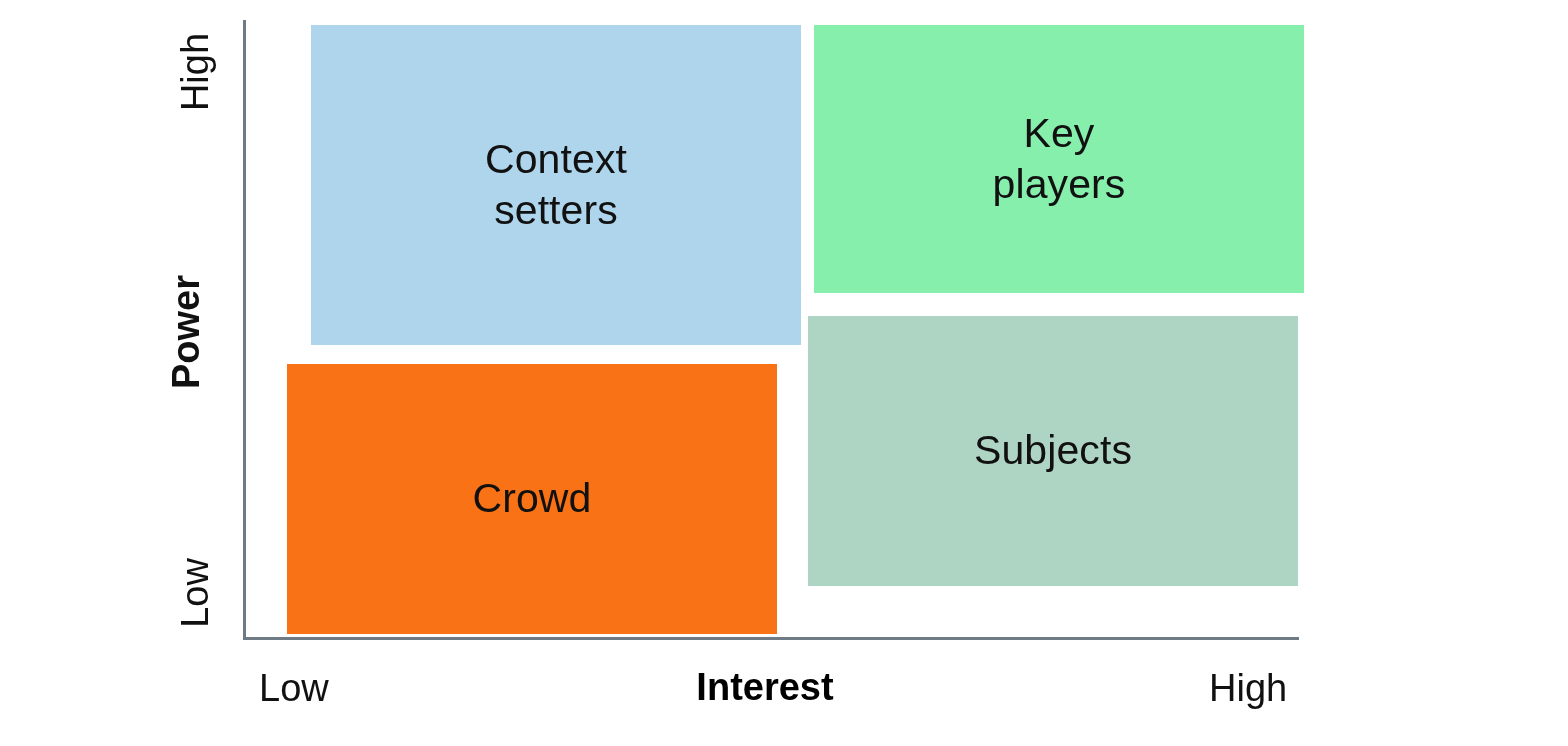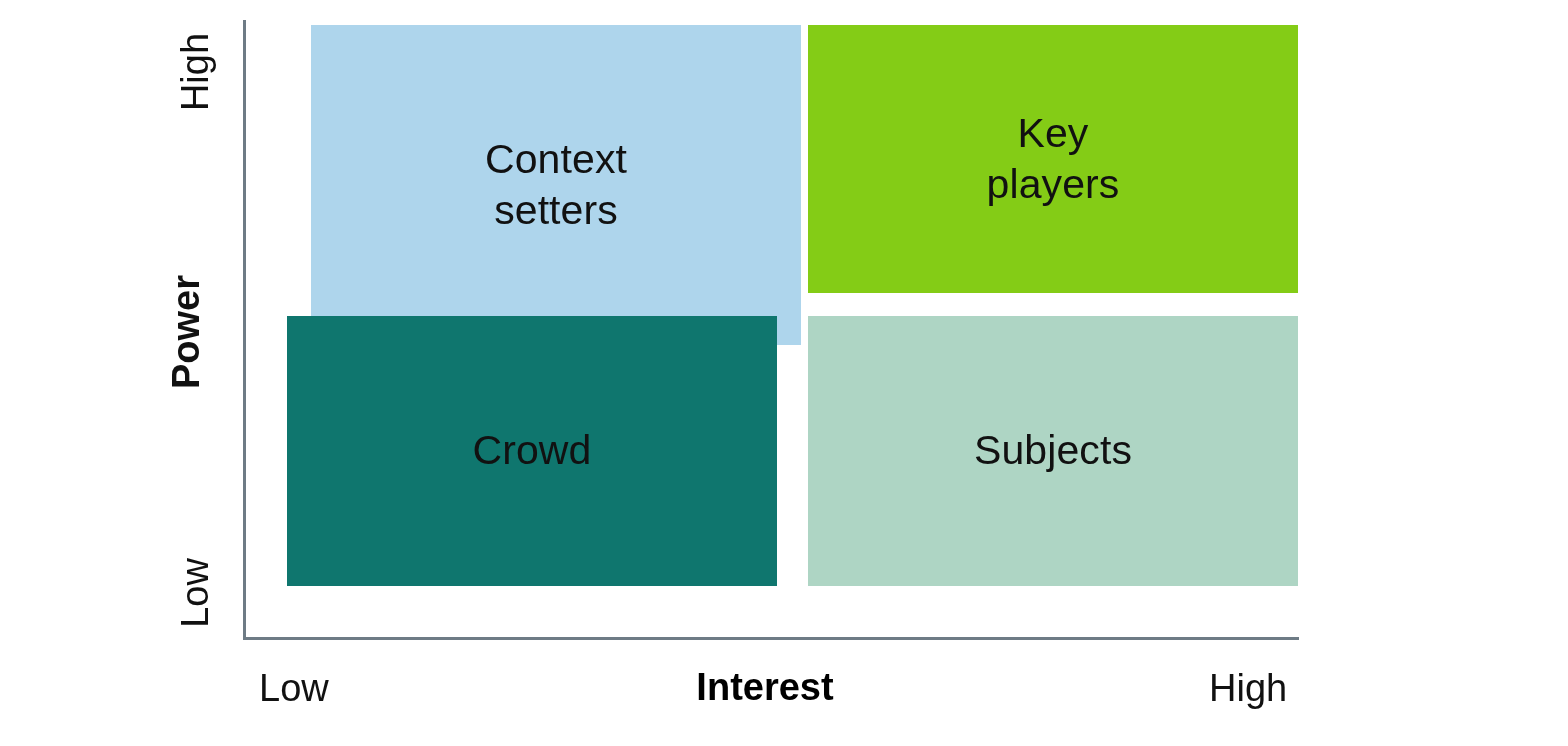--- a/index.html
+++ b/index.html
@@ -162,26 +162,26 @@
   <div class="y-tick" id="y-tick-high">High</div>
   <div class="y-tick" id="y-tick-low">Low</div>
 
   <div id="y-axis-title">Power</div>
 
   <div class="quadrant" id="quadrant-context-setters" style="background: rgb(174, 213, 236);">
     <span class="quadrant-label">Context
 setters</span>
   </div>
 
-  <div class="quadrant" id="quadrant-key-players" style="background: #84cc16;">
+  <div class="quadrant" id="quadrant-key-players" style="background: #86efac; margin-left: 6px;">
     <span class="quadrant-label">Key
 players</span>
   </div>
 
-  <div class="quadrant" id="quadrant-crowd" style="background: #0f766e;">
+  <div class="quadrant" id="quadrant-crowd" style="background: #f97316; margin-top: 48px;">
     <span class="quadrant-label">Crowd</span>
   </div>
 
   <div class="quadrant" id="quadrant-subjects" style="background: rgb(174, 213, 196); text-align: center;">
     <span class="quadrant-label">Subjects</span>
   </div>
 
   <div class="x-tick" id="x-tick-low">Low</div>
   <div class="x-tick" id="x-tick-high">High</div>
 

